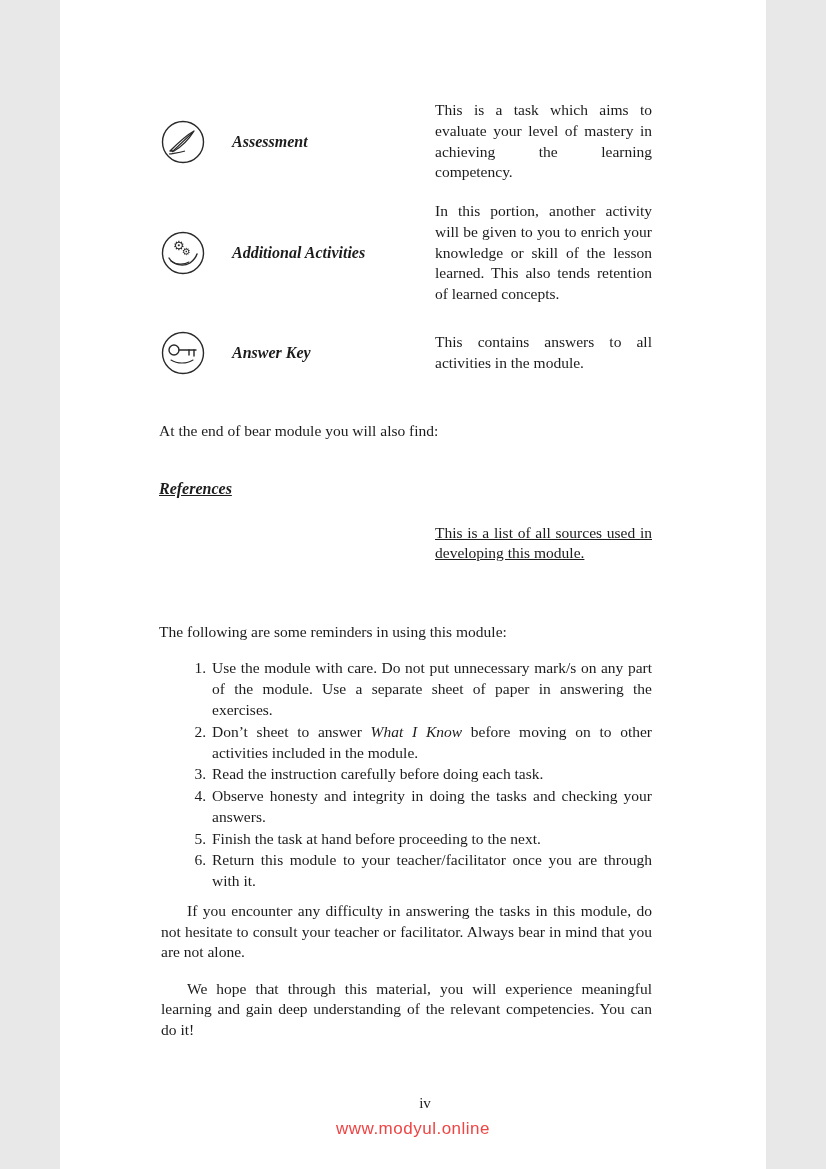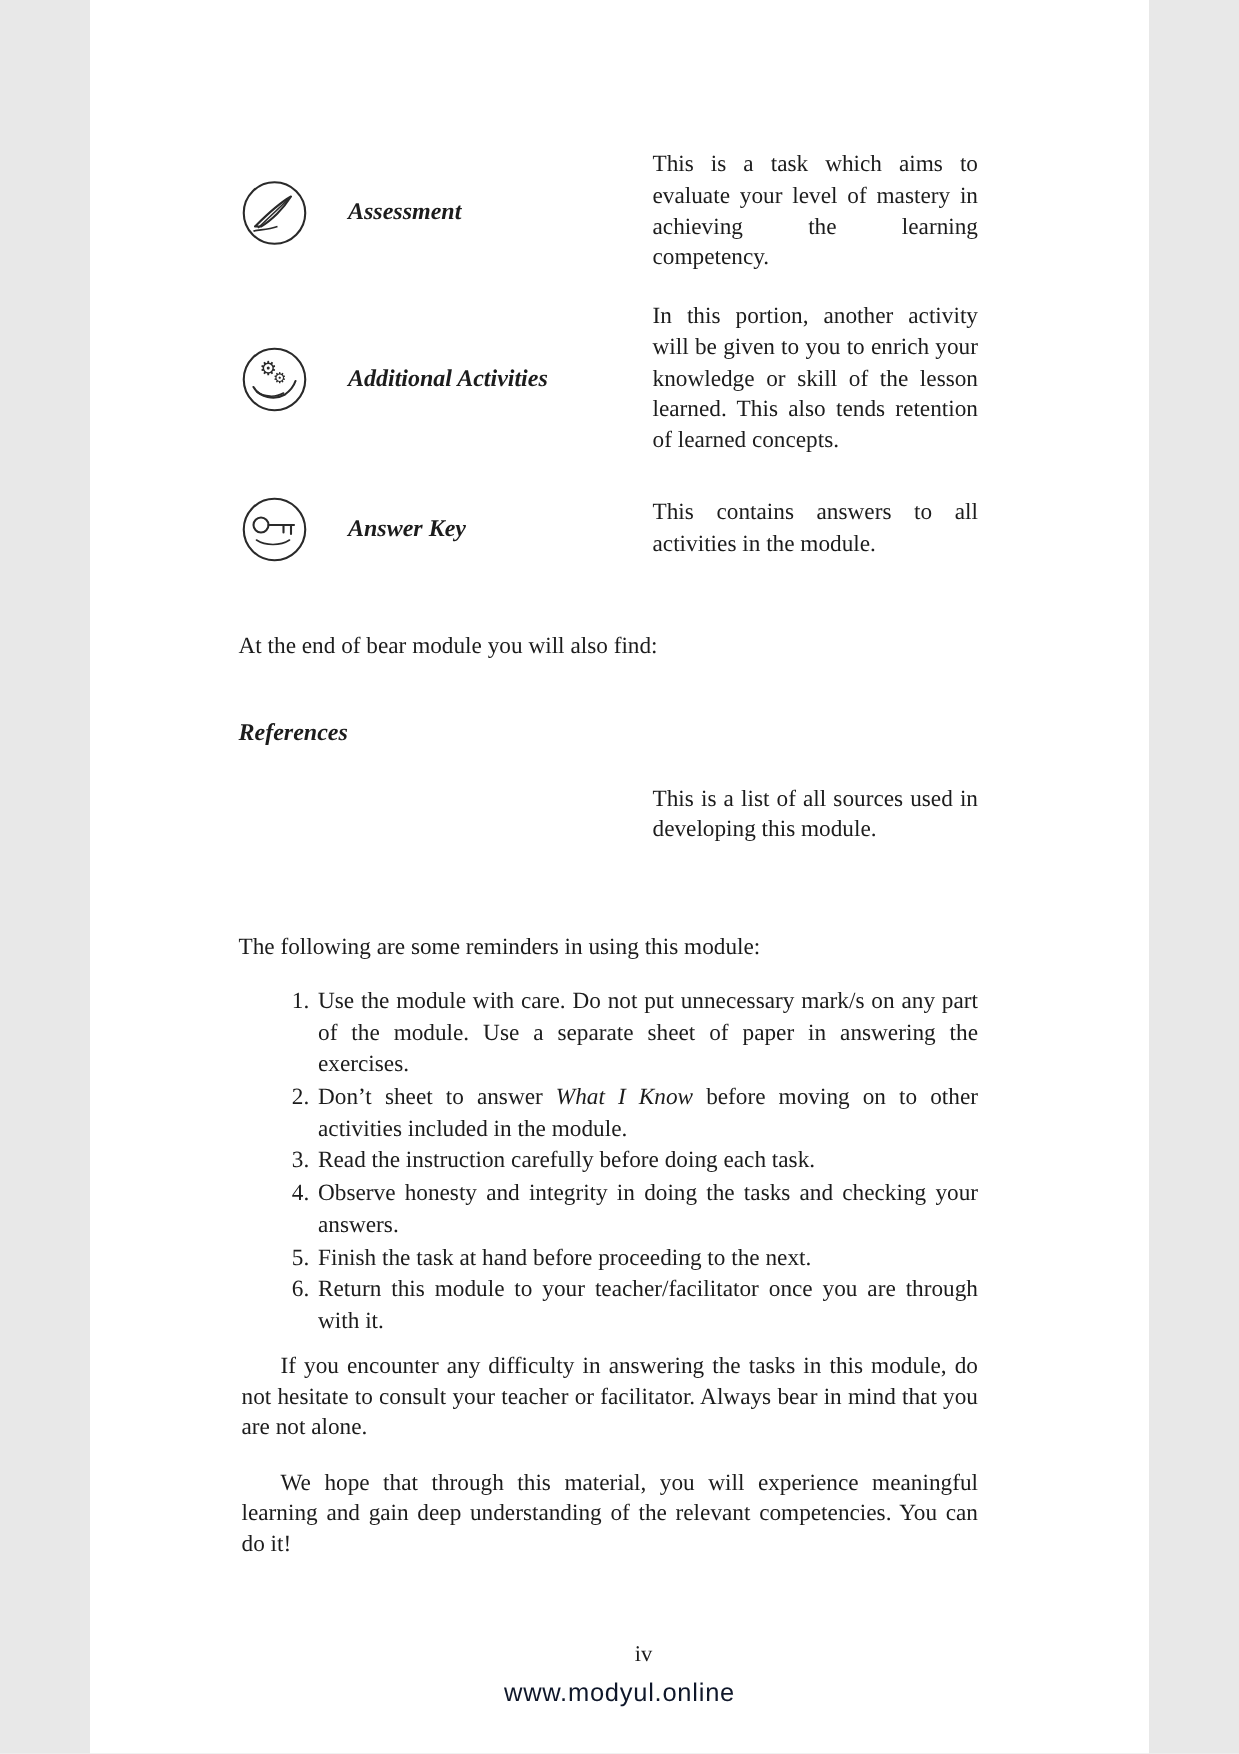--- a/index.html
+++ b/index.html
@@ -34,20 +34,21 @@
   }
   .row-desc{
     text-align:justify;
   }
   .section-note{margin:44px 0 0 0;}
   .ref-row{
     display:grid;
     grid-template-columns:276px 1fr;
     margin-top:36px;
     align-items:start;
+    text-decoration:underline;
   }
   .ref-label{font-weight:bold;font-style:italic;font-size:16px;}
   .ref-desc{text-align:justify;margin-top:45px;}
   .reminders-intro{margin-top:58px;}
   ol.reminders{
     margin:10px 0 0 0;
     padding-left:51px;
   }
   ol.reminders li{
     text-align:justify;
@@ -56,30 +57,29 @@
   }
   .para{
     margin-top:9px;
     margin-left:2px;
     text-indent:26px;
     text-align:justify;
   }
   .it{font-style:italic;}
   .footer-page{
     position:absolute;
-    bottom:56px;left:0;width:100%;
+    bottom:56px;left:12px;width:100%;
     text-align:center;
     font-size:15px;
-    padding-left:16px;
   }
   .watermark{
     position:absolute;
     bottom:28px;left:0;width:100%;
     text-align:center;
-    color:#0f172a;
+    color:#ef4444;
     font-family:"Liberation Sans","DejaVu Sans",sans-serif;
     font-size:17px;
     letter-spacing:.5px;
   }
 </style>
 </head>
 <body>
 
 <div class="page">
   <div class="content">

